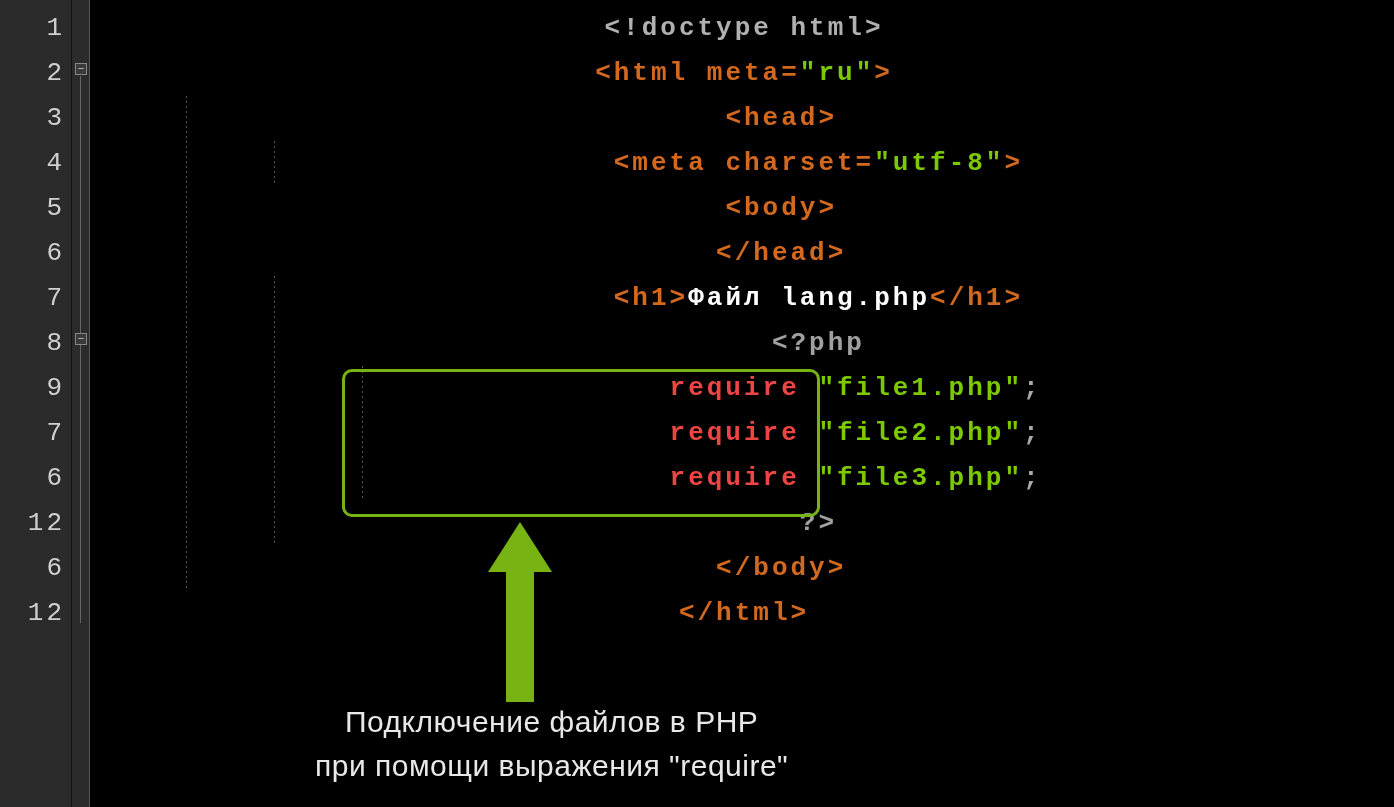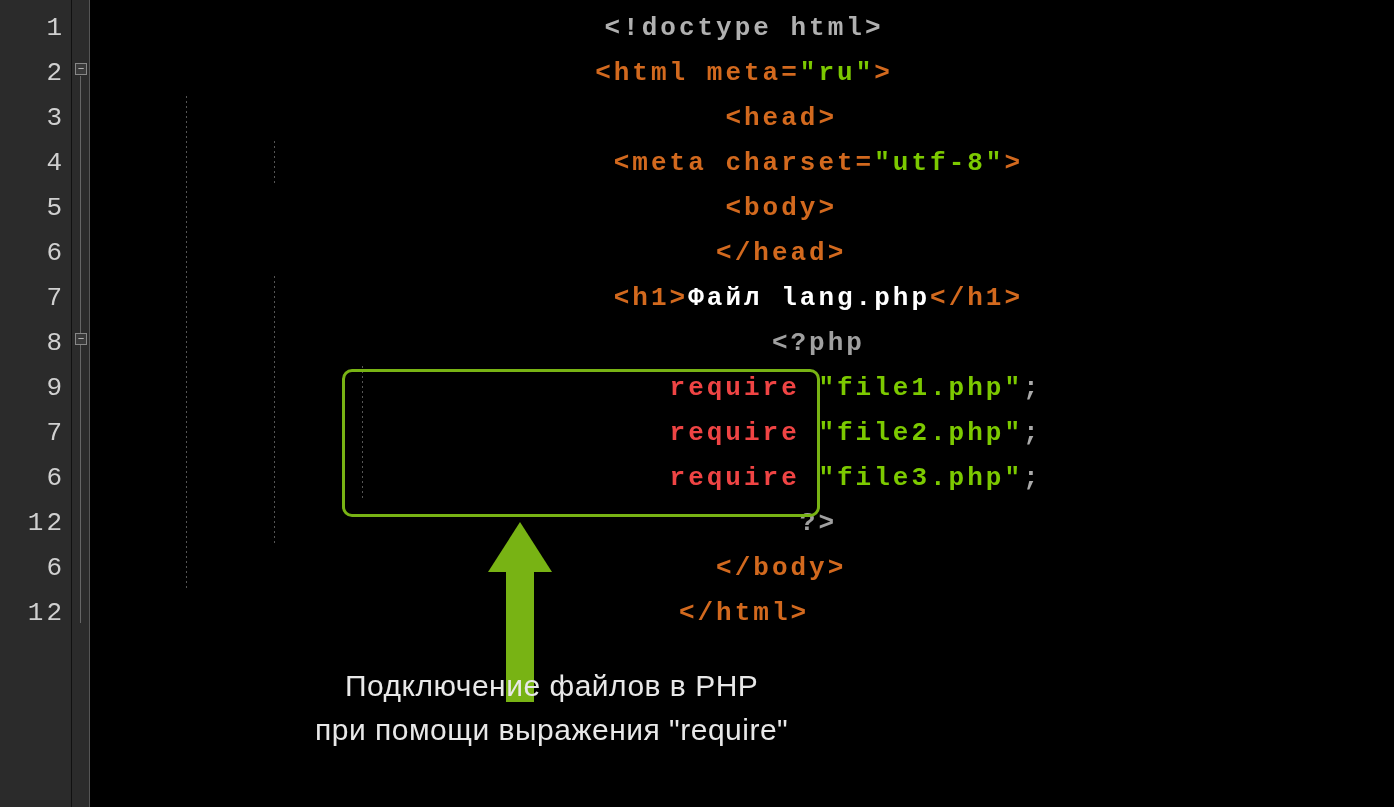--- a/index.html
+++ b/index.html
@@ -174,19 +174,19 @@
 
     <div class="row"><span class="tok-tag">&lt;/</span><span class="tok-tag">html</span><span class="tok-tag">&gt;</span></div>
 
     <div class="highlight-box" style="top:369px;left:252px;width:478px;height:148px;"></div>
 
     <div class="arrow" style="top:522px;left:415px;">
       <div class="arrow-head" style="border-width:0 32px 50px 32px;border-color:transparent transparent #78b314 transparent;margin-left:-17px;"></div>
       <div class="arrow-stem" style="width:28px;height:130px;margin-left:1px;"></div>
     </div>
 
-    <div class="caption" style="top:664px;left:225px;">
+    <div class="caption" style="top:700px;left:225px;">
       <div>Подключение файлов в PHP</div>
       <div>при помощи выражения "require"</div>
     </div>
 
   </div>
 </div>
 
 </body></html>

